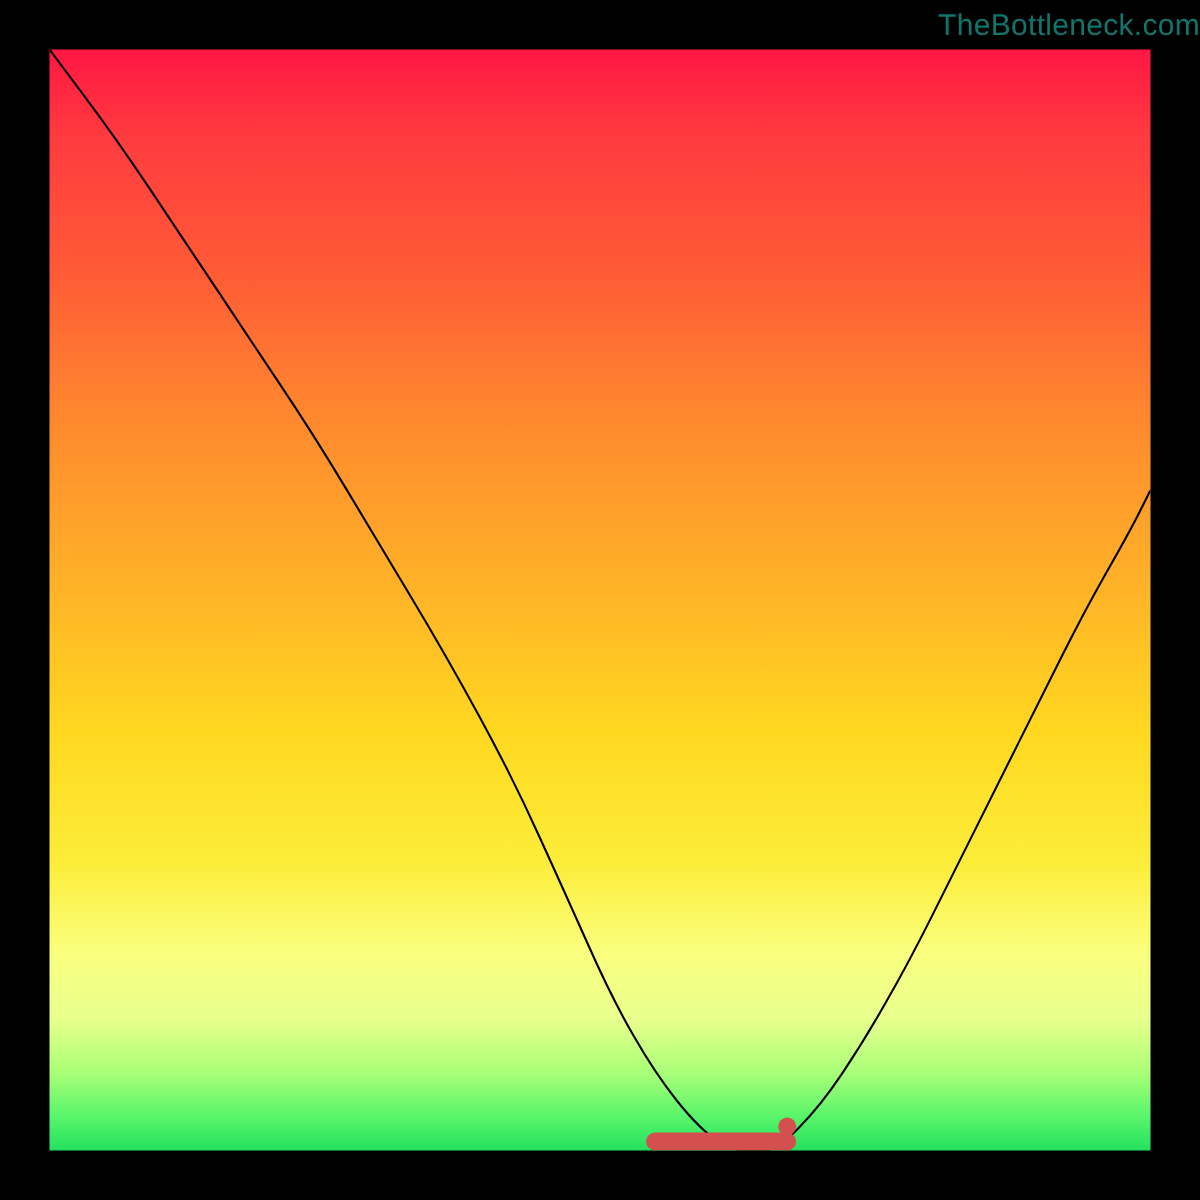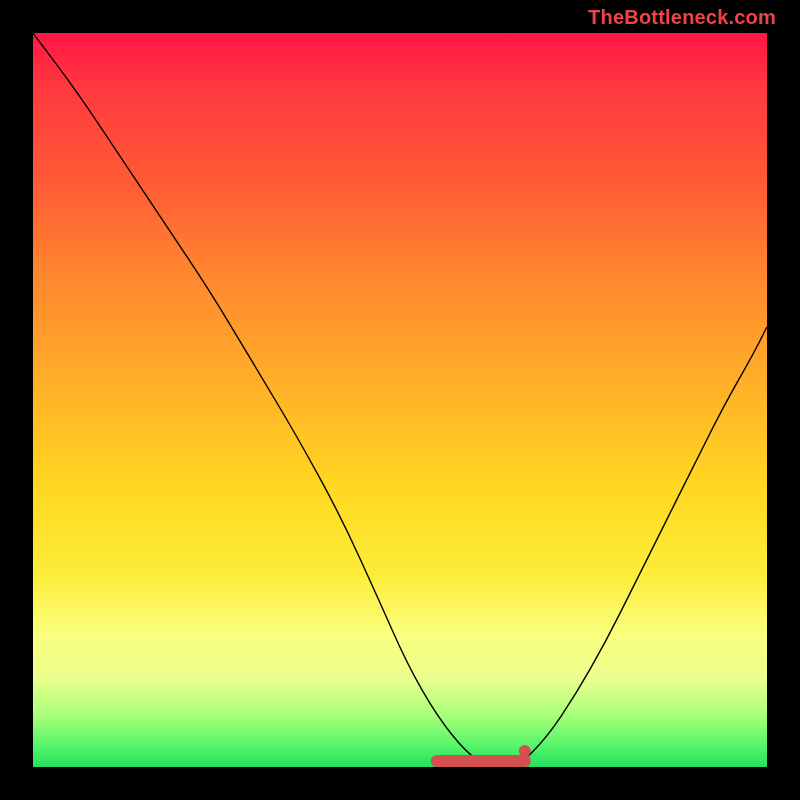--- a/index.html
+++ b/index.html
@@ -36,25 +36,25 @@
       #faff7e 82%,
       #e9ff8e 88%,
       #a8ff78 93%,
       #57f56a 97%,
       #24e05f 100%
     );
   }
   .watermark {
     position: absolute;
     top: 6px;
-    right: 24px;
+    right: 0;
     font-family: Arial, Helvetica, sans-serif;
     font-size: 20px;
-    font-weight: 700;
-    color: #ef4444;
+    font-weight: 400;
+    color: #0f766e;
     letter-spacing: 0.2px;
     user-select: none;
   }
   svg.curve {
     position: absolute;
     left: 0;
     top: 0;
     width: 734px;
     height: 734px;
   }

